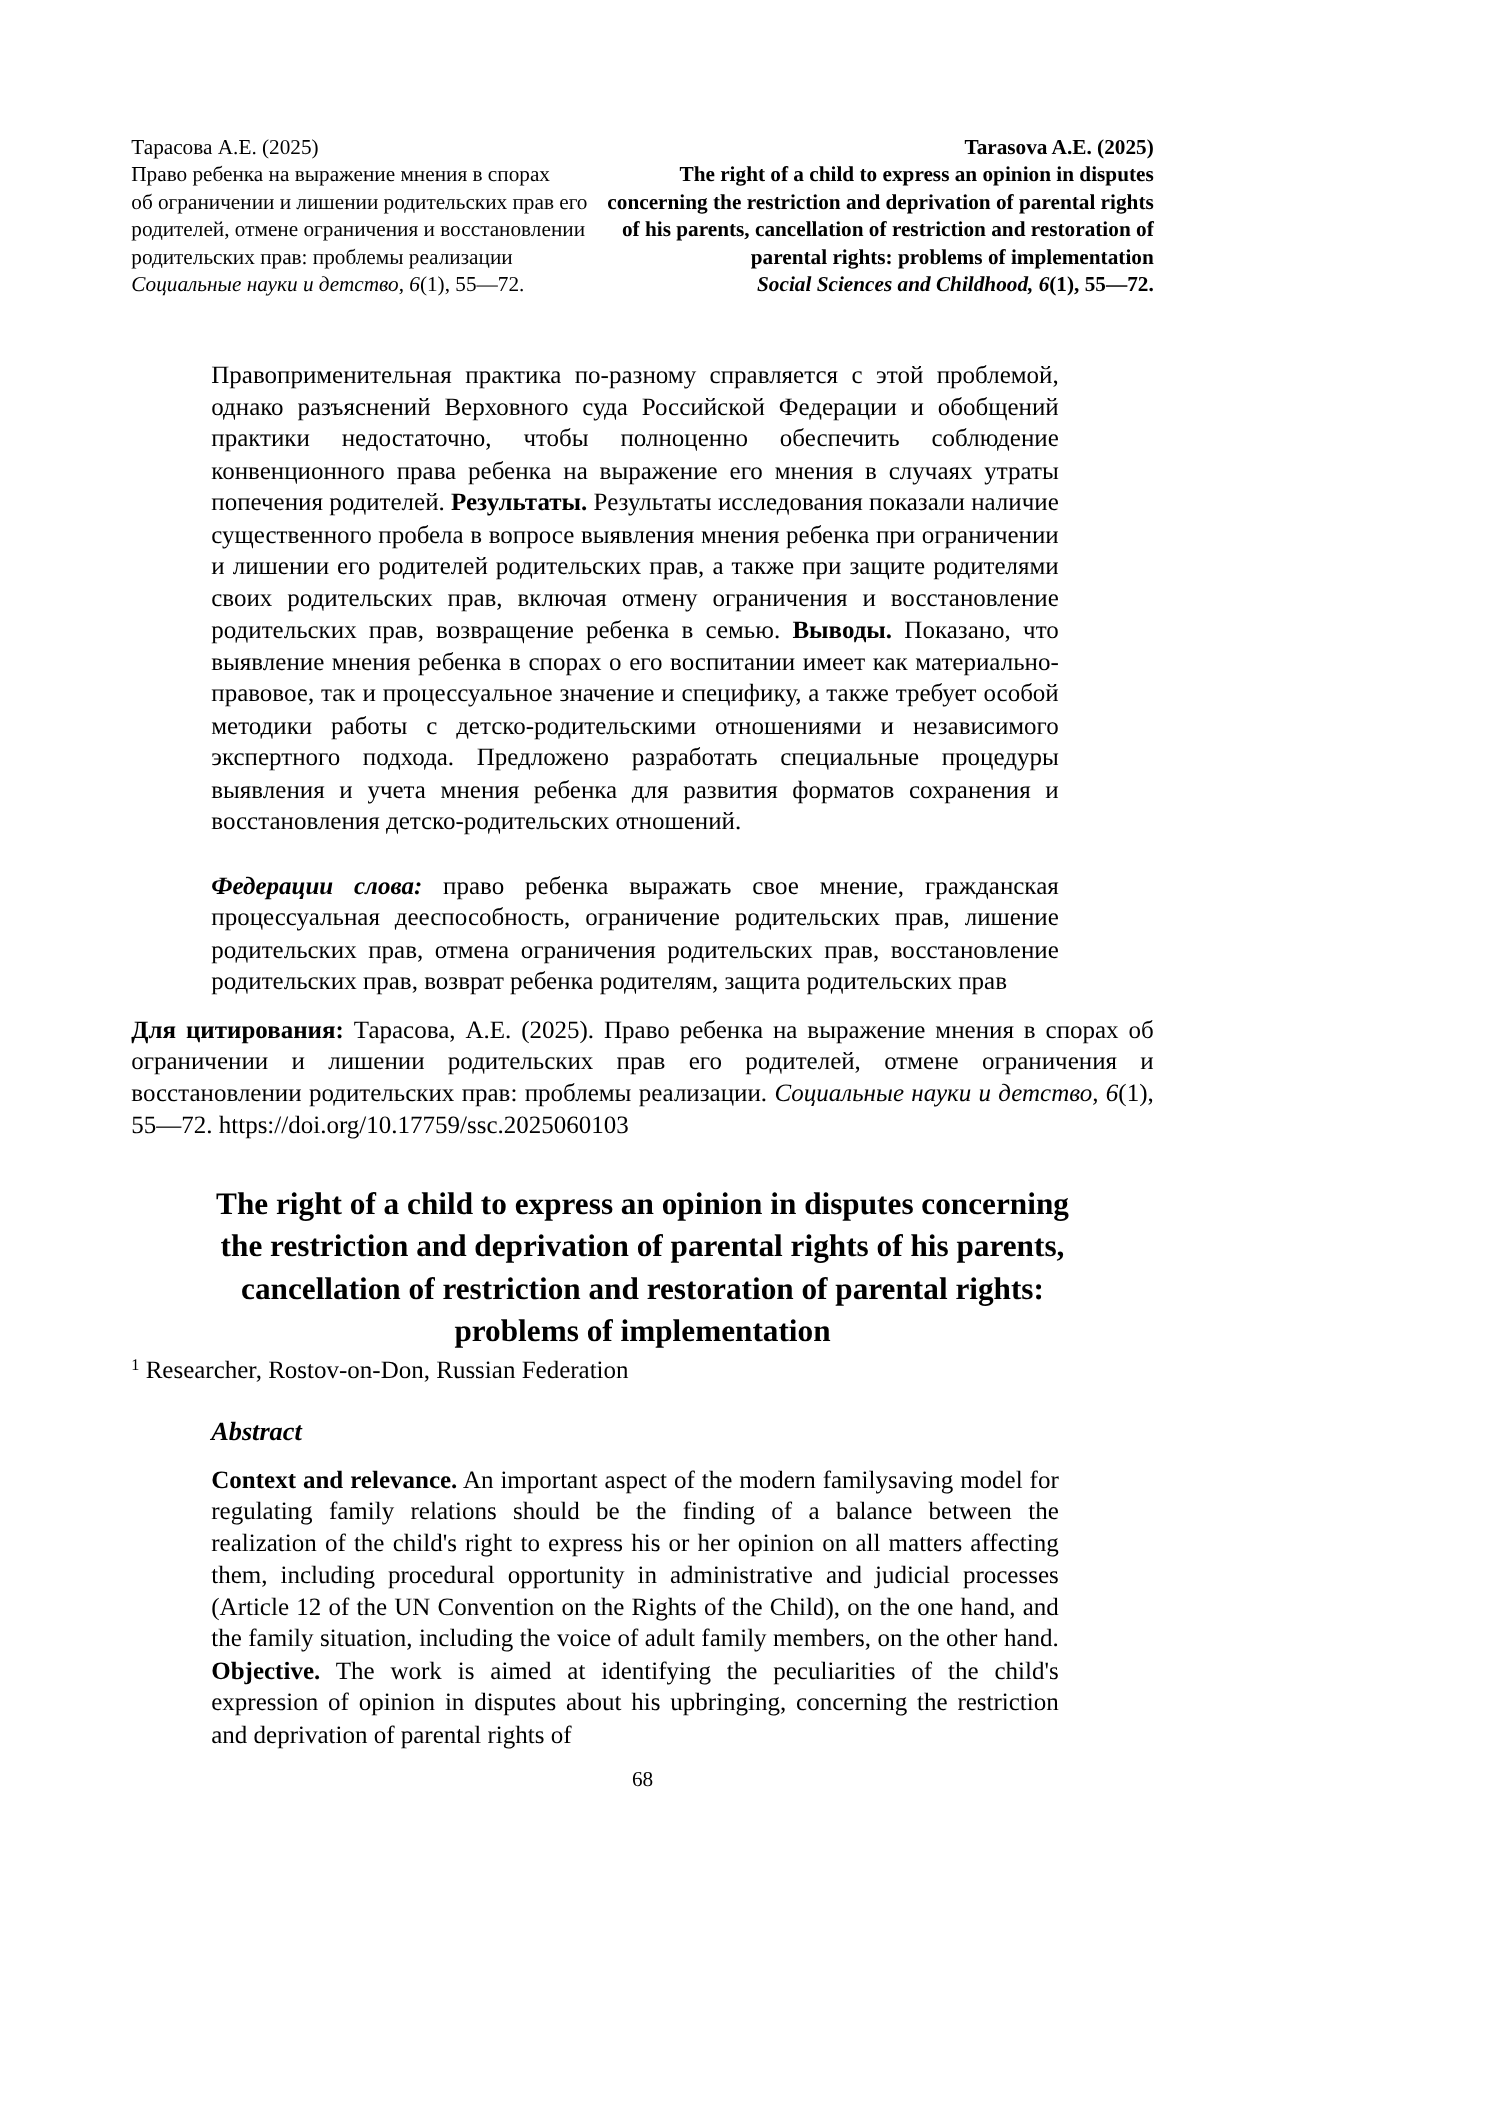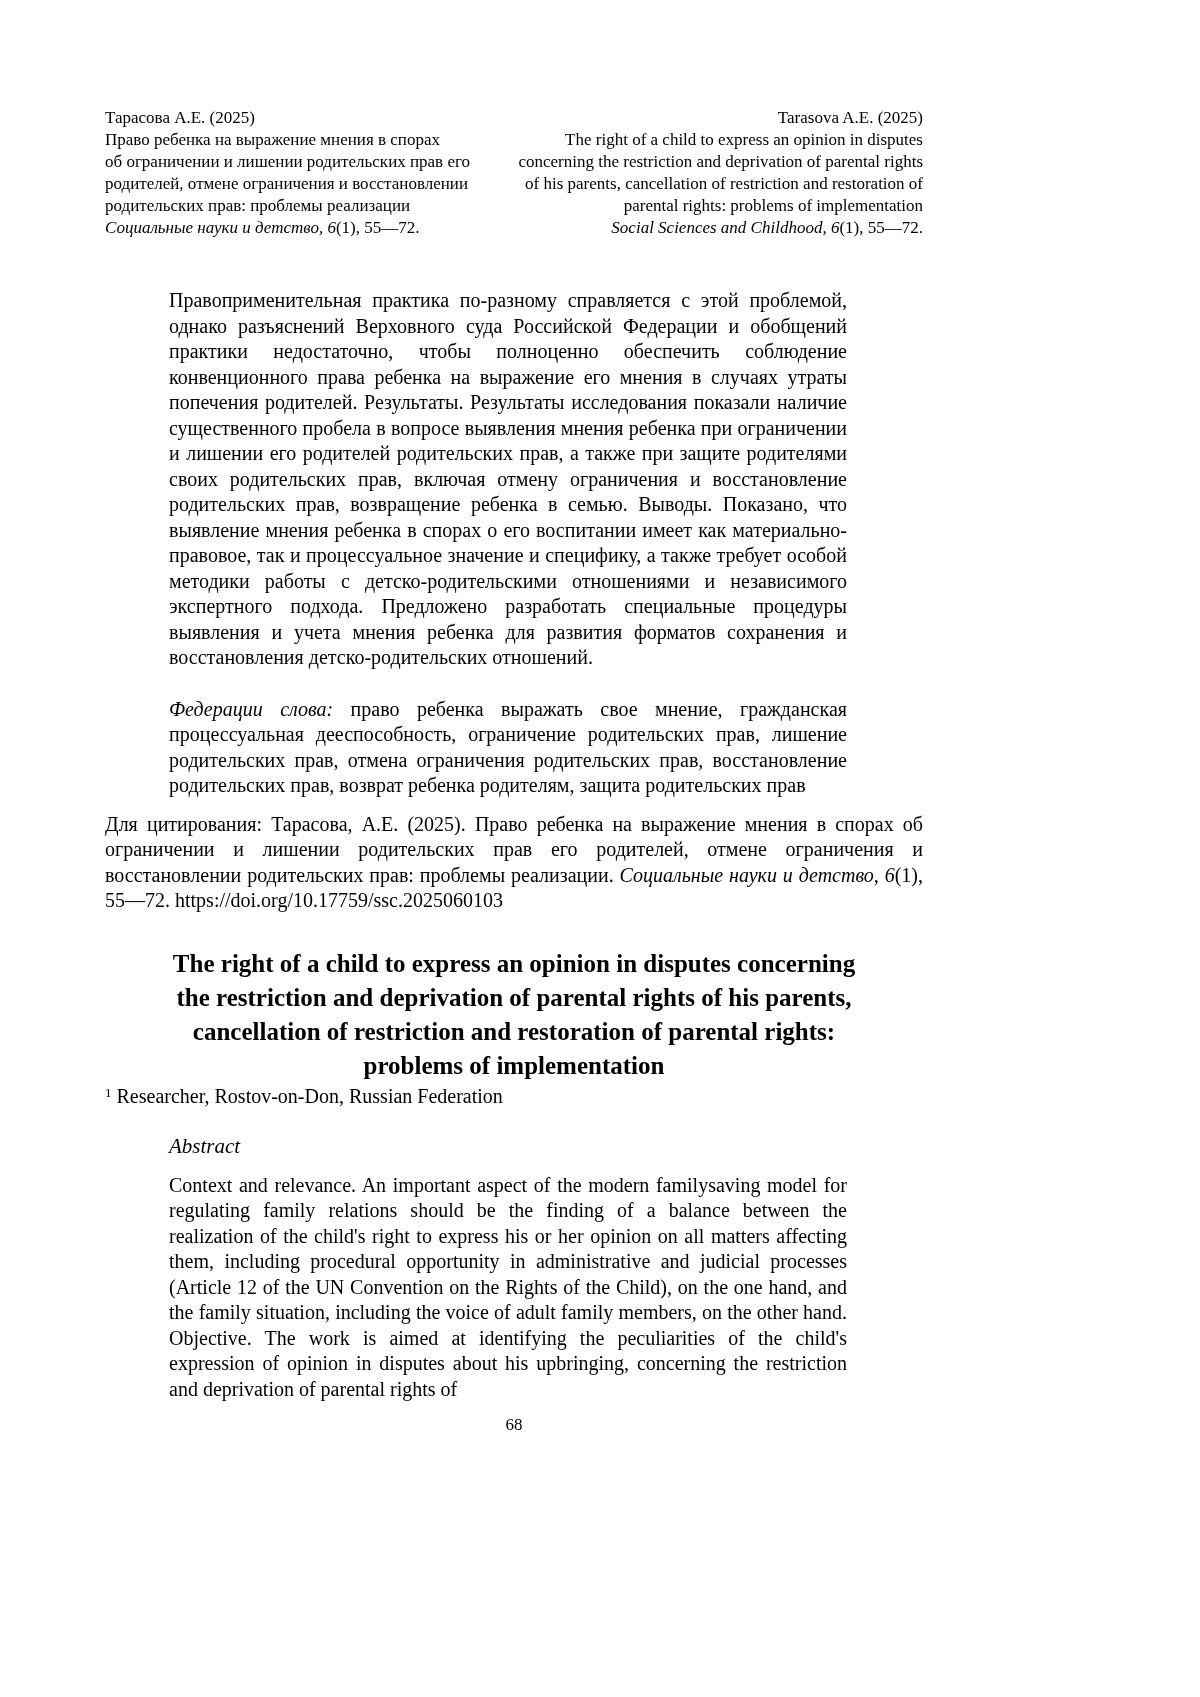--- a/index.html
+++ b/index.html
@@ -16,21 +16,21 @@
   .content { padding: 107px 185px 0 105px; }
 
   .header {
     display: flex;
     justify-content: space-between;
     font-size: 17px;
     line-height: 22px;
     margin-bottom: 49px;
   }
   .head-left { white-space: pre-line; text-align: left; }
-  .head-right { white-space: pre-line; text-align: right; }
+  .head-right { white-space: pre-line; text-align: right; font-weight: bold; }
 
   .body {
     font-size: 20px;
     line-height: 25.5px;
     text-align: justify;
   }
   .indented { margin-left: 64px; margin-right: 76px; }
   .keywords { margin-top: 26px; }
   .citation { margin-top: 13px; }
 
@@ -44,34 +44,34 @@
     font-family: inherit;
   }
 
   .author-line { font-size: 20px; line-height: 26px; margin-top: 9px; }
   .affiliation-line { font-size: 20px; line-height: 26px; }
   .email-line { font-size: 20px; line-height: 26px; }
 
   .abstract-heading {
     font-size: 21px;
     line-height: 28px;
-    font-weight: normal;
+    font-weight: bold;
     font-style: italic;
     margin: 20px 76px 13px 64px;
     font-family: inherit;
   }
 
   .page-number {
     text-align: center;
     font-size: 17px;
     line-height: 22px;
     margin-top: 12px;
   }
 
-  .b { font-weight: normal; }
+  .b { font-weight: bold; }
   .i { font-style: italic; }
   .sup { font-size: 0.65em; position: relative; top: -0.45em; }
   .env { font-family: "DejaVu Sans", sans-serif; font-size: 0.95em; }
 </style>
 </head>
 <body>
 
 <div class="page">
   <div class="content">
 

